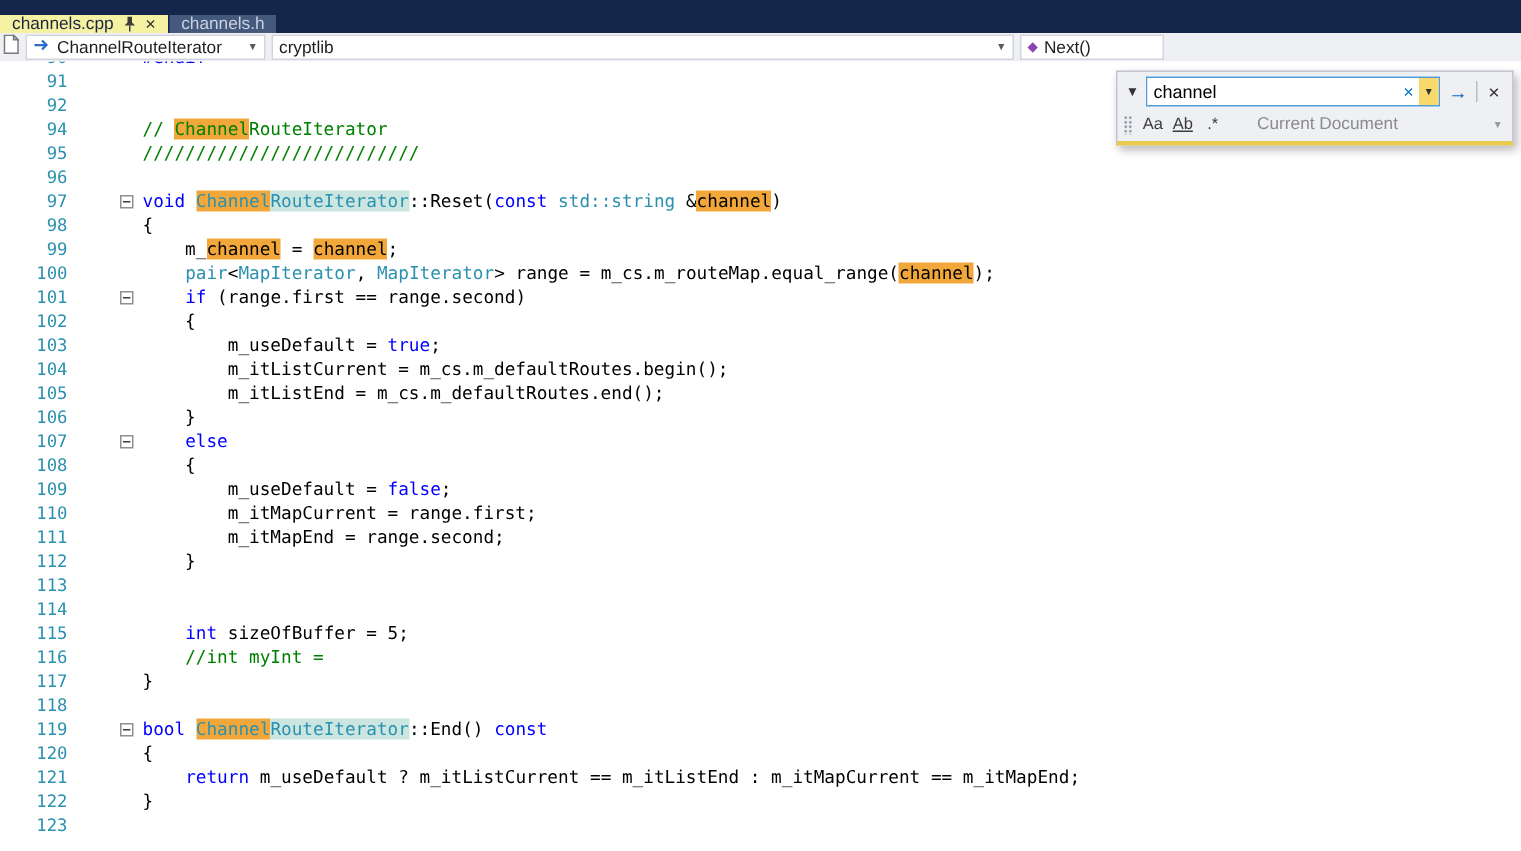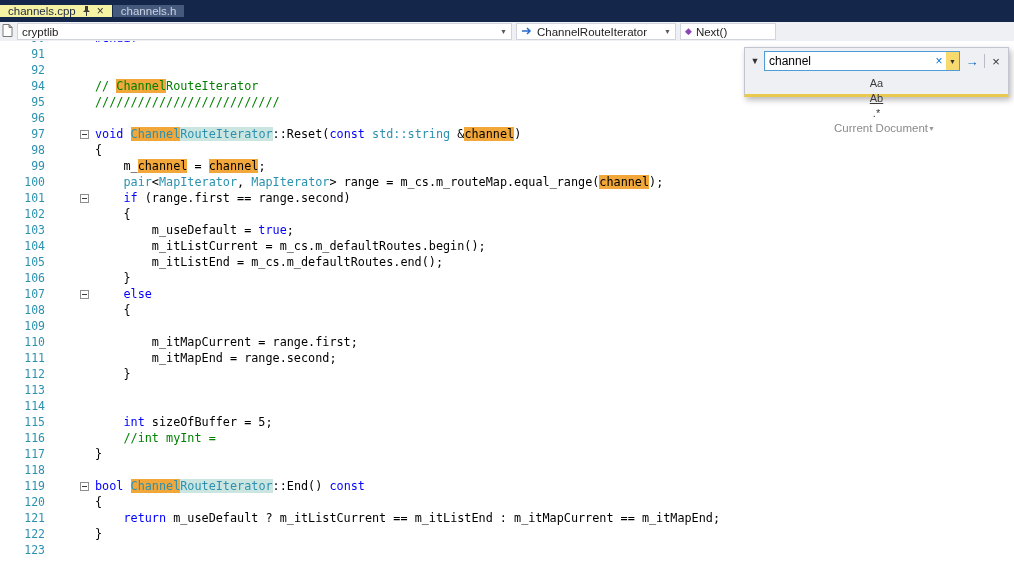--- a/index.html
+++ b/index.html
@@ -2,21 +2,21 @@
 <html style="--keyword: #0000FF; --comment: #008000; --type: #2B91AF; --plain: #000000; --line-number: #2B91AF; --find-highlight: #F2A73B; --reference-highlight: #CBE6E1; --active-tab: #F6F2A4; --tab-bar-bg: #14264A; --gold-accent: #E9C94E;"><head>
 <meta charset="utf-8">
 <style>
   * { margin:0; padding:0; box-sizing:border-box; }
   html,body { width:1014px; height:567px; overflow:hidden; background:#fff;
               font-family:"Liberation Sans", sans-serif; }
   body { position:relative; }
 
   
   .tabbar { position:absolute; top:0; left:0; right:0; height:22px;
-            background:var(--tab-bar-bg,#14264a); display:flex; align-items:center; }
+            background:var(--tab-bar-bg,#14264a); display:flex; align-items:flex-end; }
   .tab { display:flex; align-items:center; gap:6px; padding:0 8px; font-size:11.5px; cursor:default; }
   .tab.active { background:var(--active-tab,#f6f2a4); color:#1c2741; }
   .tab.inactive { background:#45597d; color:#c9d2e2; margin-left:1px; }
   .tab .tclose { font-size:12px; line-height:1; color:#333; }
   .tab .pin svg { display:block; }
 
   
   .navbar { position:absolute; top:22px; left:0; right:0; height:19px; background:#eef0f3;
             display:flex; align-items:center; gap:4px; padding:0 2px; }
   .combo { height:17px; background:#fff; border:1px solid #d2d4dd; display:flex;
@@ -47,21 +47,21 @@
   .sx-t { color:var(--type,#2b91af); }
   .sx-find { background:var(--find-highlight,#f2a73b); }
   .sx-ref  { background:var(--reference-highlight,#cbe6e1); }
 
   
   .findpanel { position:absolute; top:47px; right:5px; width:265px; z-index:5;
                background:#eef0f3; border:1px solid #c2c5cf;
                border-bottom:3px solid var(--gold-accent,#e9c94e);
                box-shadow:2px 3px 6px rgba(0,0,0,.28); }
   .frow1 { display:flex; align-items:center; height:26px; padding:0 4px; gap:3px; }
-  .frow2 { display:flex; align-items:center; height:20px; padding:0 4px 2px 4px; gap:3px;flex-direction:column; }
+  .frow2 { display:flex; align-items:center; height:20px; padding:0 4px 2px 4px; gap:3px; }
   .expander { font-size:9px; color:#333; width:12px; text-align:center; }
   .searchbox { flex:1; height:20px; background:#fff; border:1px solid #4e9cd8;
                display:flex; align-items:center; }
   .searchbox input { border:none; outline:none; flex:1; min-width:0; height:100%;
                      padding:0 4px; font-size:12px; font-family:"Liberation Sans",sans-serif; color:#000; }
   .clearbtn { color:#0a7ad1; font-size:12px; width:14px; text-align:center; }
   .ddbtn { width:13px; height:100%; background:#f7d96d; display:flex; align-items:center;
            justify-content:center; font-size:7px; color:#333; }
   .nextbtn { color:#0a66c2; font-size:13px; width:18px; text-align:center; }
   .vsep { width:1px; height:14px; background:#b9bcc6; }
@@ -95,33 +95,33 @@
   </div>
 </div>
 
 <div class="navbar">
   <span>
     <svg width="11" height="13" viewBox="0 0 11 13">
         <path d="M1 .5h6l3 3v9H1z" fill="#fff" stroke="#7a7a7a"></path>
         <path d="M7 .5l3 3H7z" fill="#c8c8c8" stroke="#7a7a7a"></path>
       </svg>
   </span>
-  <div class="combo project">
-    <span>cryptlib</span>
-    <span class="dd">▼</span>
-  </div>
   <div class="combo type">
     <span>
       <svg width="12" height="10" viewBox="0 0 12 10">
           <path d="M1 5h8M6 2l3 3-3 3" stroke="#2a6ccb" fill="none" stroke-width="1.5"></path>
         </svg>
     </span>
     <span>ChannelRouteIterator</span>
     <span class="dd">▼</span>
   </div>
+  <div class="combo project">
+    <span>cryptlib</span>
+    <span class="dd">▼</span>
+  </div>
   <div class="combo member">
     <span class="method-diamond">◆</span>
     <span>Next()</span>
   </div>
 </div>
 
 <div class="editor">
   <div class="lines">
       <div class="code-row">
         <div class="ln">90</div>
@@ -234,20 +234,21 @@
       <div class="code-row">
         <div class="ln">108</div>
         <div class="gap"></div>
         <div class="fold"></div>
         <div class="codetext"><span class="sx-p">    {</span></div>
       </div>
       <div class="code-row">
         <div class="ln">109</div>
         <div class="gap"></div>
         <div class="fold"></div>
+        <div class="codetext"><span class="sx-p">        m_useDefault = </span><span class="sx-k">false</span><span class="sx-p">;</span></div>
       </div>
       <div class="code-row">
         <div class="ln">110</div>
         <div class="gap"></div>
         <div class="fold"></div>
         <div class="codetext"><span class="sx-p">        m_itMapCurrent = range.first;</span></div>
       </div>
       <div class="code-row">
         <div class="ln">111</div>
         <div class="gap"></div>

